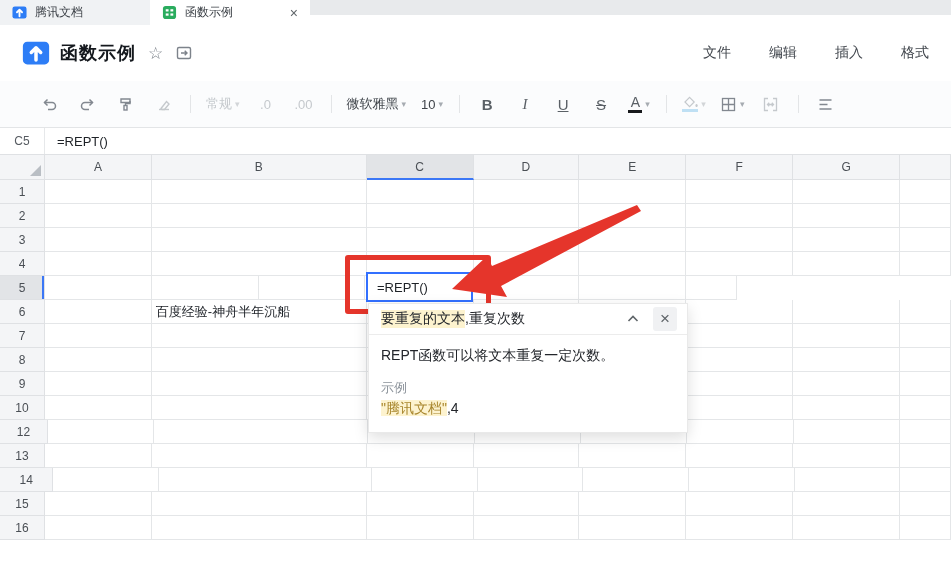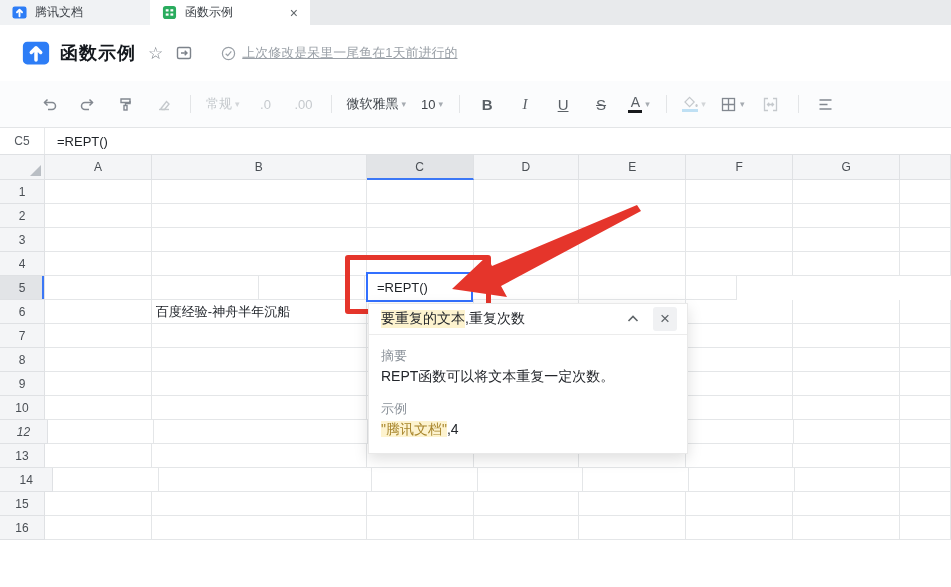--- a/index.html
+++ b/index.html
@@ -1,21 +1,21 @@
 <!DOCTYPE html>
 <html><head>
 <meta charset="utf-8">
 <style>
   * { margin:0; padding:0; box-sizing:border-box; }
   html,body { width:951px; height:587px; overflow:hidden; }
   body { font-family:"Liberation Sans","DejaVu Sans",sans-serif; background:#fff; color:#1e2227; }
   #app { position:relative; width:951px; height:587px; overflow:hidden; background:#fff; }
 
   
-  .tabbar { position:absolute; left:0; top:0; width:951px; height:25px; background:#e8eaec; display:flex; }
+  .tabbar { position:absolute; left:0; top:0; width:951px; height:15px; background:#e8eaec; display:flex; }
   .btab { height:25px; display:flex; align-items:center; gap:8px; padding:0 12px; font-size:12px; color:#3a3f45; }
   .btab.home { width:150px; background:#f0f2f4; }
   .btab.sheet { width:160px; background:#ffffff; }
   .btab .close { margin-left:auto; color:#5f6569; font-size:14px; line-height:1; cursor:pointer; }
   .logo-sq { width:15px; height:15px; flex:0 0 auto; }
 
   
   .header { position:absolute; left:0; top:25px; width:951px; height:56px; background:#fff; display:flex; align-items:center; }
   .app-logo { width:28px; height:28px; margin-left:22px; }
   .doc-title { font-size:18px; font-weight:600; color:#14181d; margin-left:10px; letter-spacing:1px; }
@@ -108,27 +108,26 @@
         <path d="M8 12 V5 M8 5 L5.3 7.7 M8 5 L10.7 7.7" stroke="#fff" stroke-width="2" fill="none" stroke-linecap="round" stroke-linejoin="round"></path>
       </svg>
     <span class="doc-title">函数示例</span>
     <span class="hicon star">☆</span>
     <span class="hicon">
       <svg width="18" height="18" viewBox="0 0 18 18" fill="none" stroke="#7d838b" stroke-width="1.4">
           <rect x="2.5" y="3.5" width="13" height="11" rx="1.5"></rect>
           <path d="M6 9 h6 M9.7 6.7 L12 9 L9.7 11.3"></path>
         </svg>
     </span>
-    <span class="modified">
-      <svg width="15" height="15" viewBox="0 0 16 16" fill="none" stroke="#9aa0a7" stroke-width="1.3">
-          <circle cx="8" cy="8" r="6.5"></circle>
-          <path d="M5 8.2 L7.2 10.3 L11 5.8"></path>
-        </svg>
-      <span class="mtext">上次修改是呆里一尾鱼在1天前进行的</span>
-    </span>
+    <div class="menu">
+      <span class="mitem">文件</span>
+      <span class="mitem">编辑</span>
+      <span class="mitem">插入</span>
+      <span class="mitem">格式</span>
+    </div>
   </div>
 
   <div class="toolbar">
     <span class="tbtn">
       <svg width="17" height="17" viewBox="0 0 17 17" fill="none" stroke="#828890" stroke-width="1.5">
           <path d="M3.5 6.5 H11 a3.5 3.5 0 0 1 0 7 H7"></path>
           <path d="M6.5 3.5 L3.5 6.5 L6.5 9.5"></path>
         </svg>
     </span>
     <span class="tbtn">
@@ -336,21 +335,21 @@
         <div class="gcell" style="width: 107px;"></div>
         <div class="gcell" style="width: 215px;"></div>
         <div class="gcell" style="width: 107px;"></div>
         <div class="gcell" style="width: 106px;"></div>
         <div class="gcell" style="width: 107px;"></div>
         <div class="gcell" style="width: 107px;"></div>
         <div class="gcell" style="width: 107px;"></div>
         <div class="gcell" style="width: 51px;"></div>
       </div>
       <div class="grow">
-        <div class="gcell gnum" style="width: 48px; font-style: italic;">12</div>
+        <div class="gcell gnum" style="width: 48px;">12</div>
         <div class="gcell" style="width: 107px;"></div>
         <div class="gcell" style="width: 215px;"></div>
         <div class="gcell" style="width: 107px;"></div>
         <div class="gcell" style="width: 106px;"></div>
         <div class="gcell" style="width: 107px;"></div>
         <div class="gcell" style="width: 107px;"></div>
         <div class="gcell" style="width: 107px;"></div>
         <div class="gcell" style="width: 51px;"></div>
       </div>
       <div class="grow">
@@ -412,21 +411,20 @@
       <span class="hl">要重复的文本</span>
       <span>,重复次数</span>
       <span style="margin-left:auto;" class="tt-btn">
         <svg width="14" height="14" viewBox="0 0 14 14" fill="none" stroke="#5f6569" stroke-width="1.6">
             <path d="M2.5 9 L7 4.5 L11.5 9"></path>
           </svg>
       </span>
       <span class="tt-btn closeb">×</span>
     </div>
     <div class="tt-body">
-      <div class="tt-label">摘要</div>
       <div class="tt-text">REPT函数可以将文本重复一定次数。</div>
       <div class="tt-label">示例</div>
       <div class="tt-example">
         <span class="ex-hl">"腾讯文档"</span><span>,4</span>
       </div>
     </div>
   </div>
 
 </div>
 

